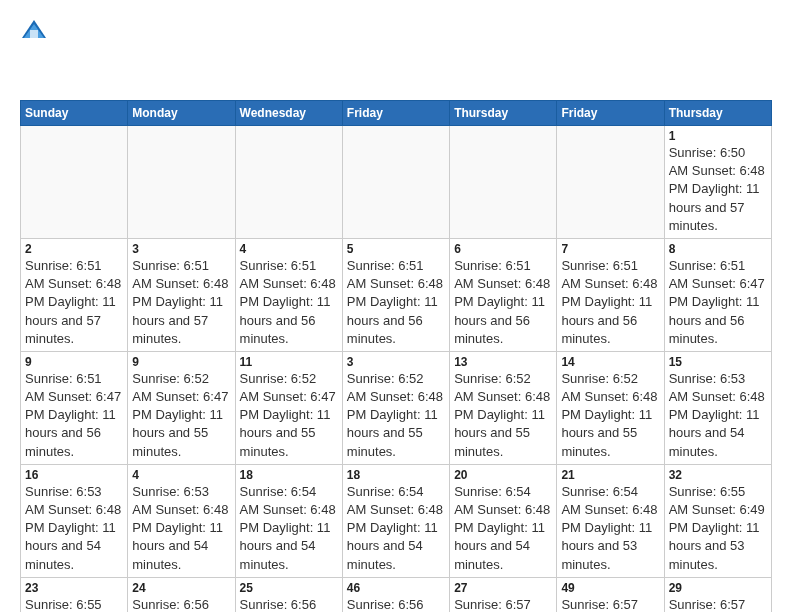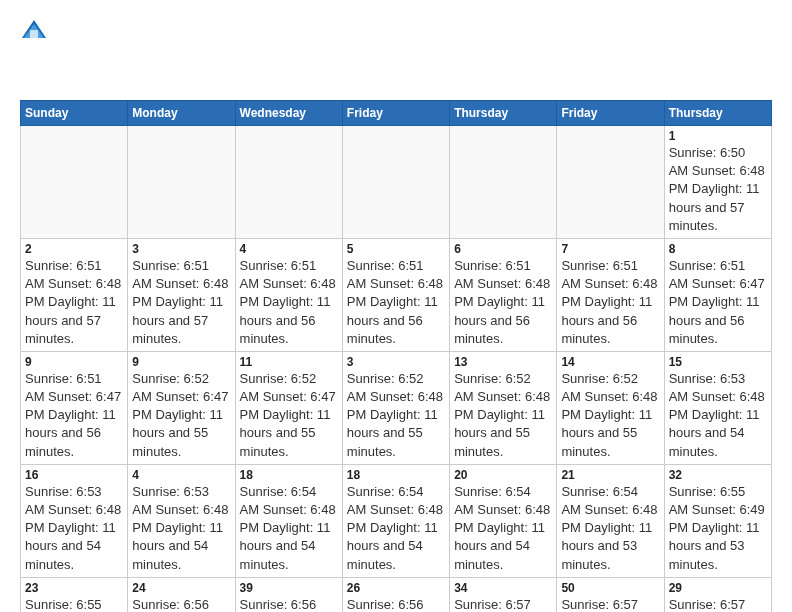--- a/index.html
+++ b/index.html
@@ -309,42 +309,42 @@
 and 53 minutes.</div>
           </td>
           <td>
             <span class="day-number">24</span>
             <div class="cell-info">Sunrise: 6:56 AM
 Sunset: 6:49 PM
 Daylight: 11 hours
 and 53 minutes.</div>
           </td>
           <td>
-            <span class="day-number">39</span>
+            <span class="day-number">25</span>
             <div class="cell-info">Sunrise: 6:56 AM
 Sunset: 6:49 PM
 Daylight: 11 hours
 and 53 minutes.</div>
           </td>
           <td>
-            <span class="day-number">26</span>
+            <span class="day-number">46</span>
             <div class="cell-info">Sunrise: 6:56 AM
 Sunset: 6:50 PM
 Daylight: 11 hours
 and 53 minutes.</div>
           </td>
           <td>
-            <span class="day-number">34</span>
+            <span class="day-number">27</span>
             <div class="cell-info">Sunrise: 6:57 AM
 Sunset: 6:50 PM
 Daylight: 11 hours
 and 53 minutes.</div>
           </td>
           <td>
-            <span class="day-number">50</span>
+            <span class="day-number">49</span>
             <div class="cell-info">Sunrise: 6:57 AM
 Sunset: 6:50 PM
 Daylight: 11 hours
 and 53 minutes.</div>
           </td>
           <td>
             <span class="day-number">29</span>
             <div class="cell-info">Sunrise: 6:57 AM
 Sunset: 6:50 PM
 Daylight: 11 hours

